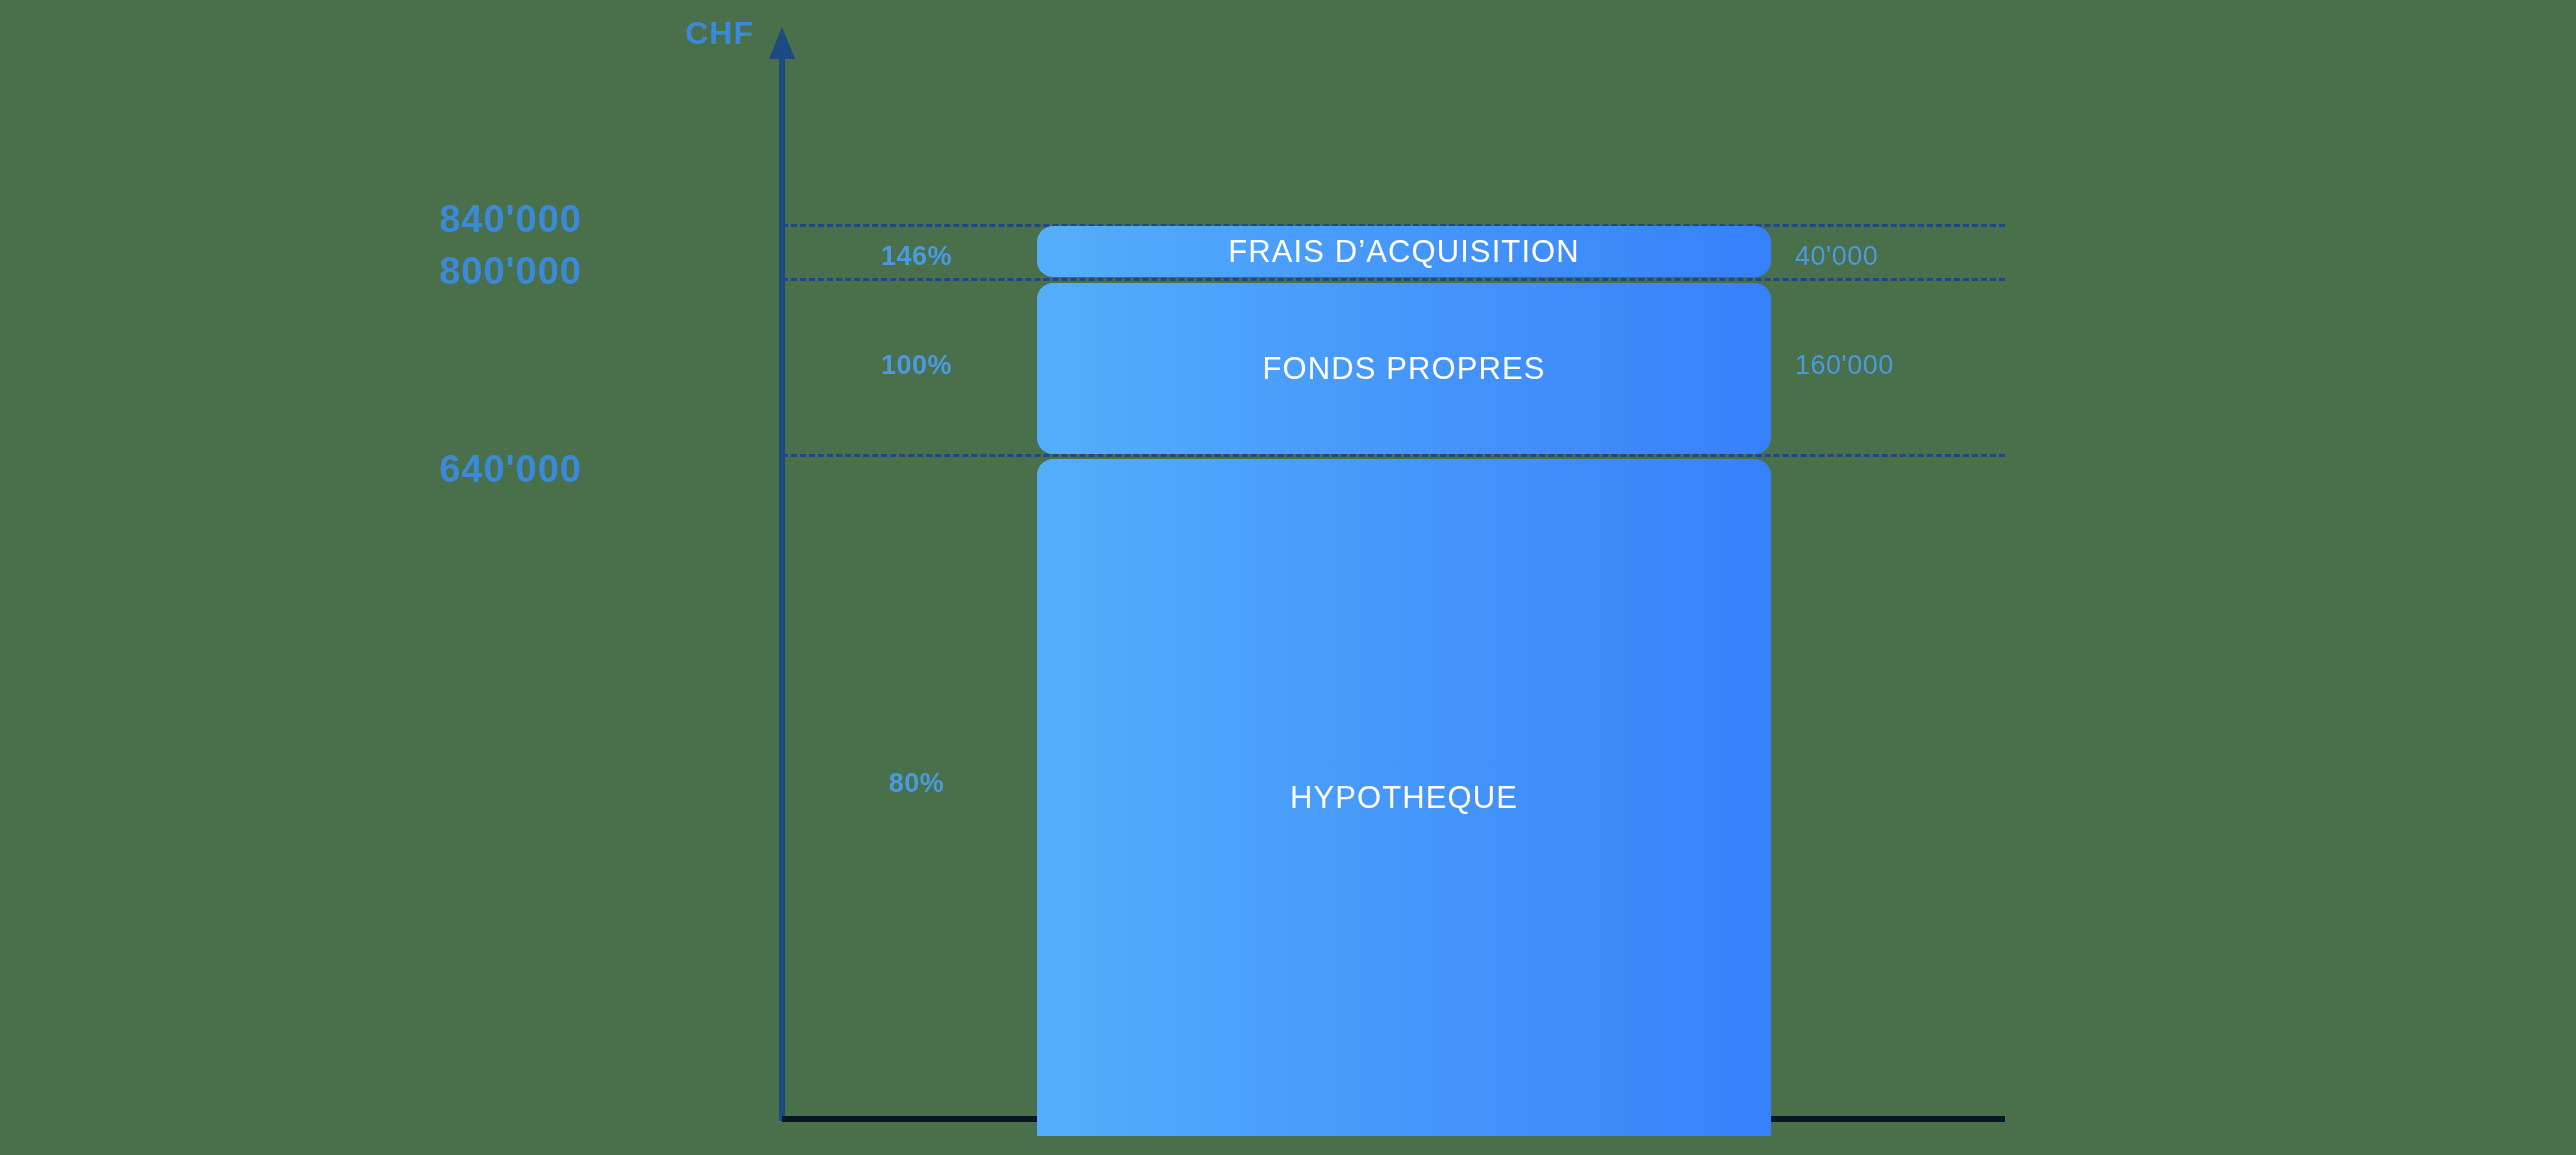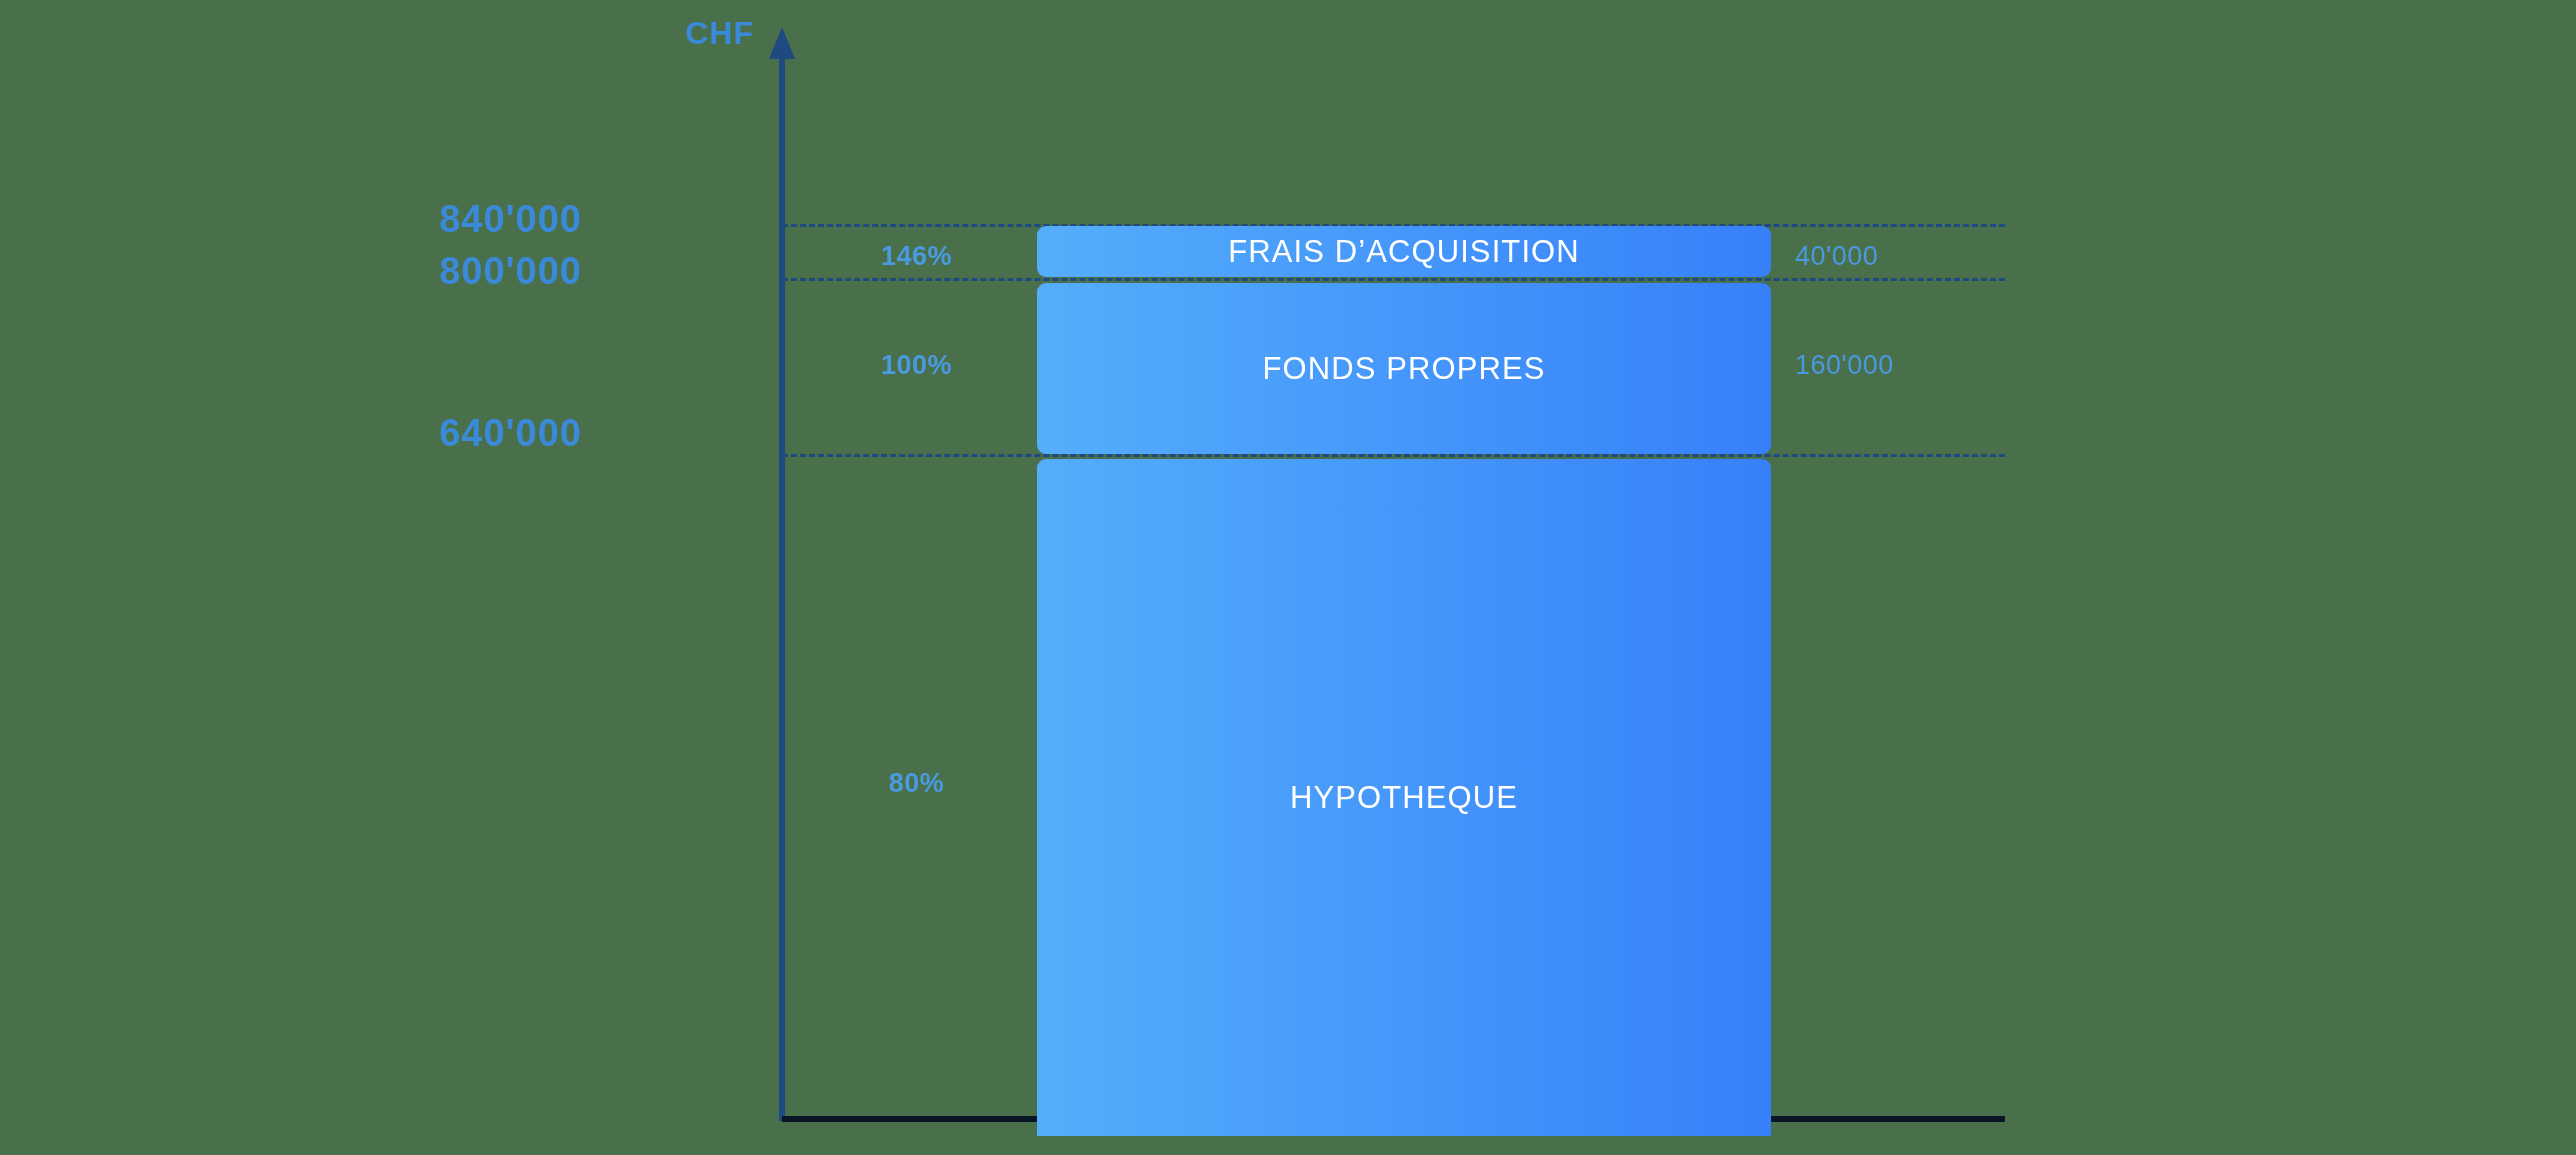--- a/index.html
+++ b/index.html
@@ -80,21 +80,21 @@
     width: 401px;
     text-align: right;
     font-size: 38px;
     font-weight: 700;
     letter-spacing: 1px;
     color: #3b8ad9;
     white-space: nowrap;
   }
   .ytick.t840 { top: 198px; }
   .ytick.t800 { top: 250px; }
-  .ytick.t640 { top: 412px; }
+  .ytick.t640 { top: 448px; }
 
   
   .pct {
     position: absolute;
     left: 840px;
     width: 153px;
     text-align: center;
     font-size: 27px;
     font-weight: 700;
     letter-spacing: 0.5px;
@@ -119,21 +119,21 @@
   }
   .rval.v40  { top: 241px; }
   .rval.v160 { top: 350px; }
 
   
   .seg {
     position: absolute;
     left: 1037px;
     width: 734px;
     background: linear-gradient(90deg, #55aefb 0%, #3680fa 100%);
-    border-radius: 9px;
+    border-radius: 16px;
     display: flex;
     align-items: center;
     justify-content: center;
   }
   .seg-label {
     color: #ffffff;
     font-size: 31px;
     font-weight: 500;
     letter-spacing: 1.1px;
     white-space: nowrap;

